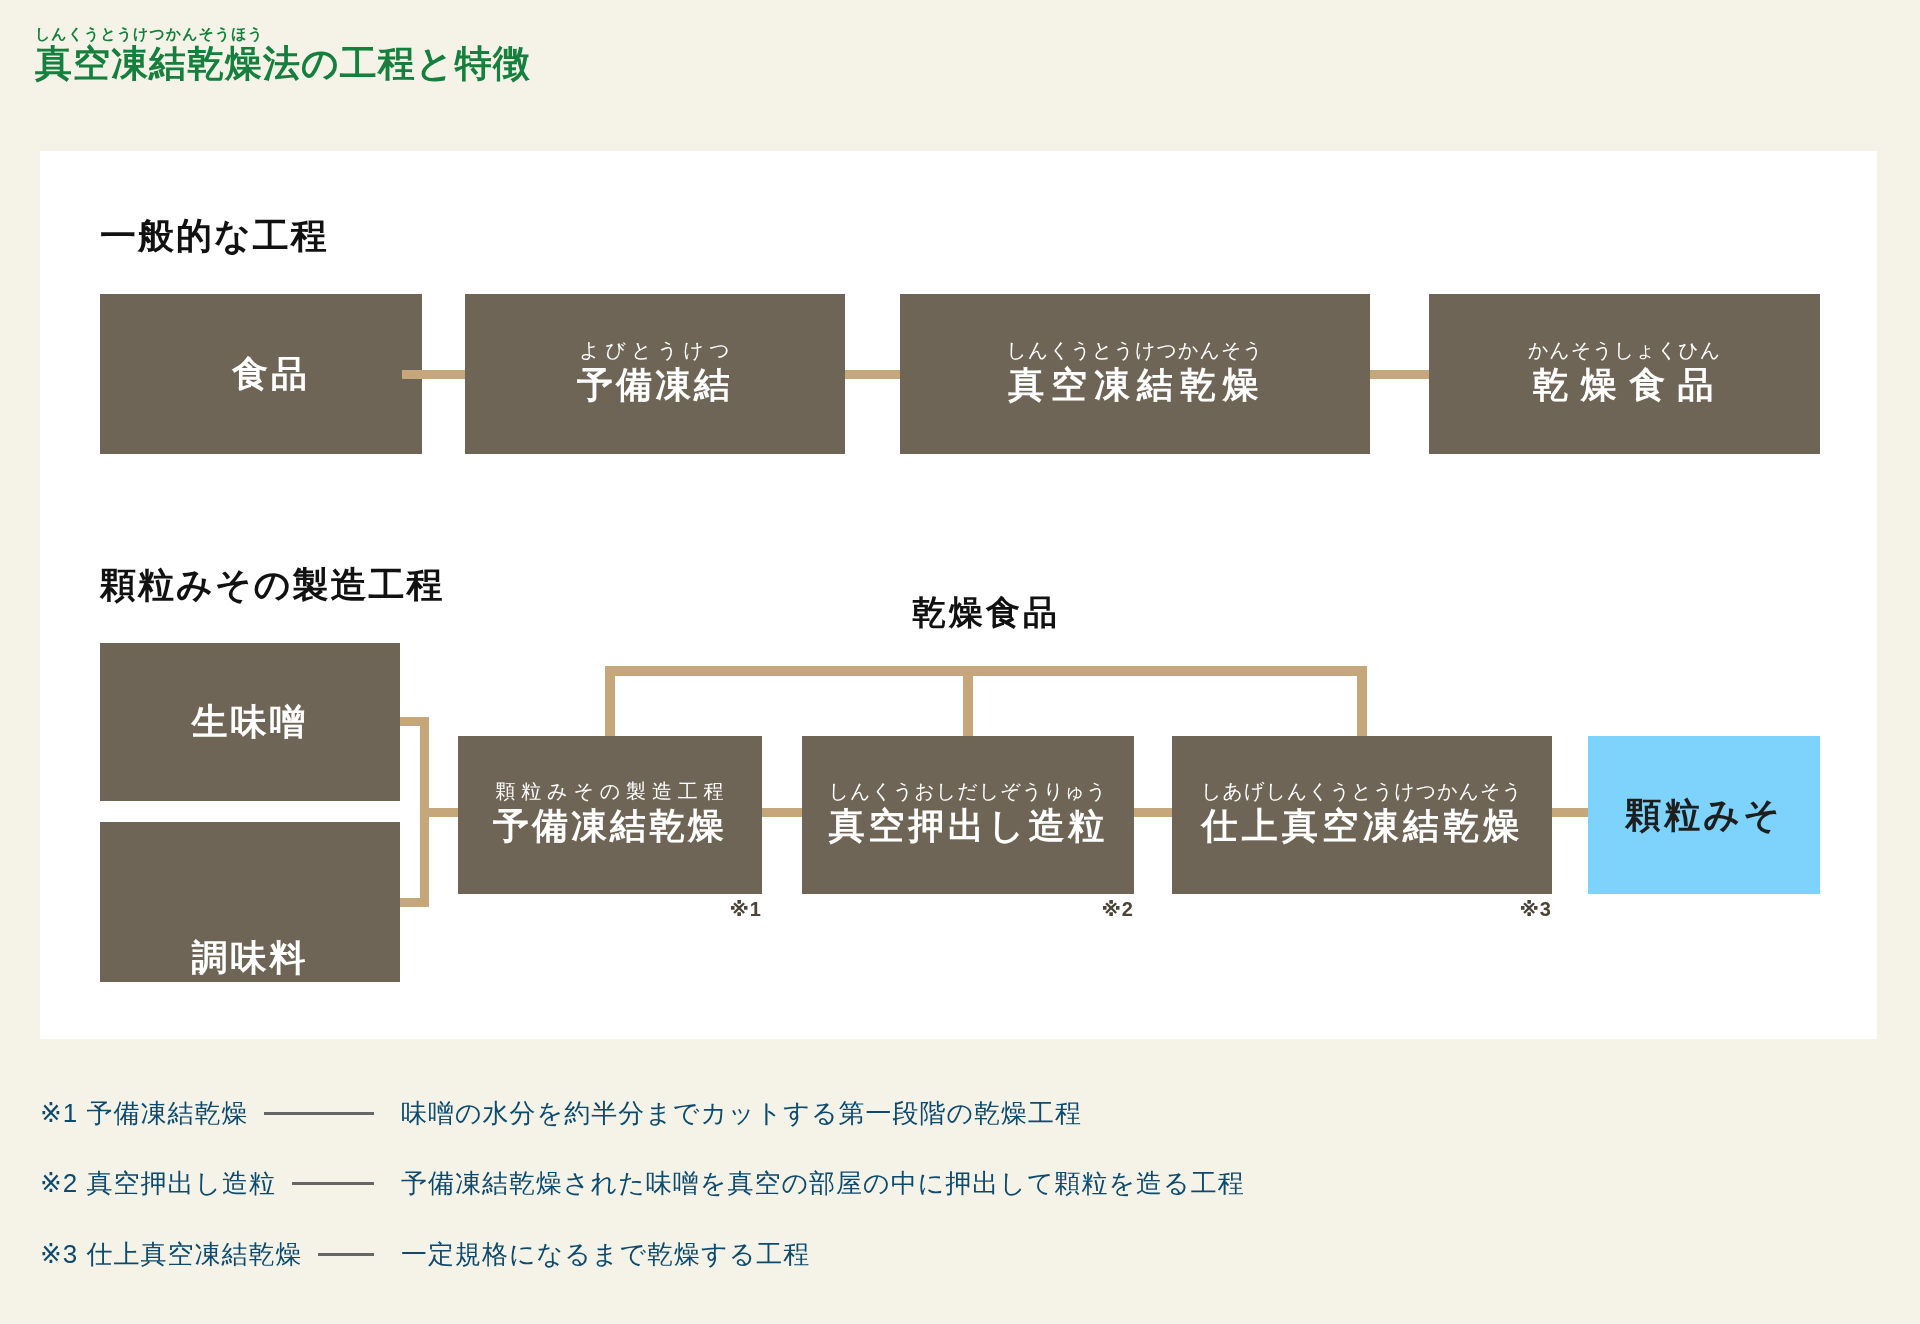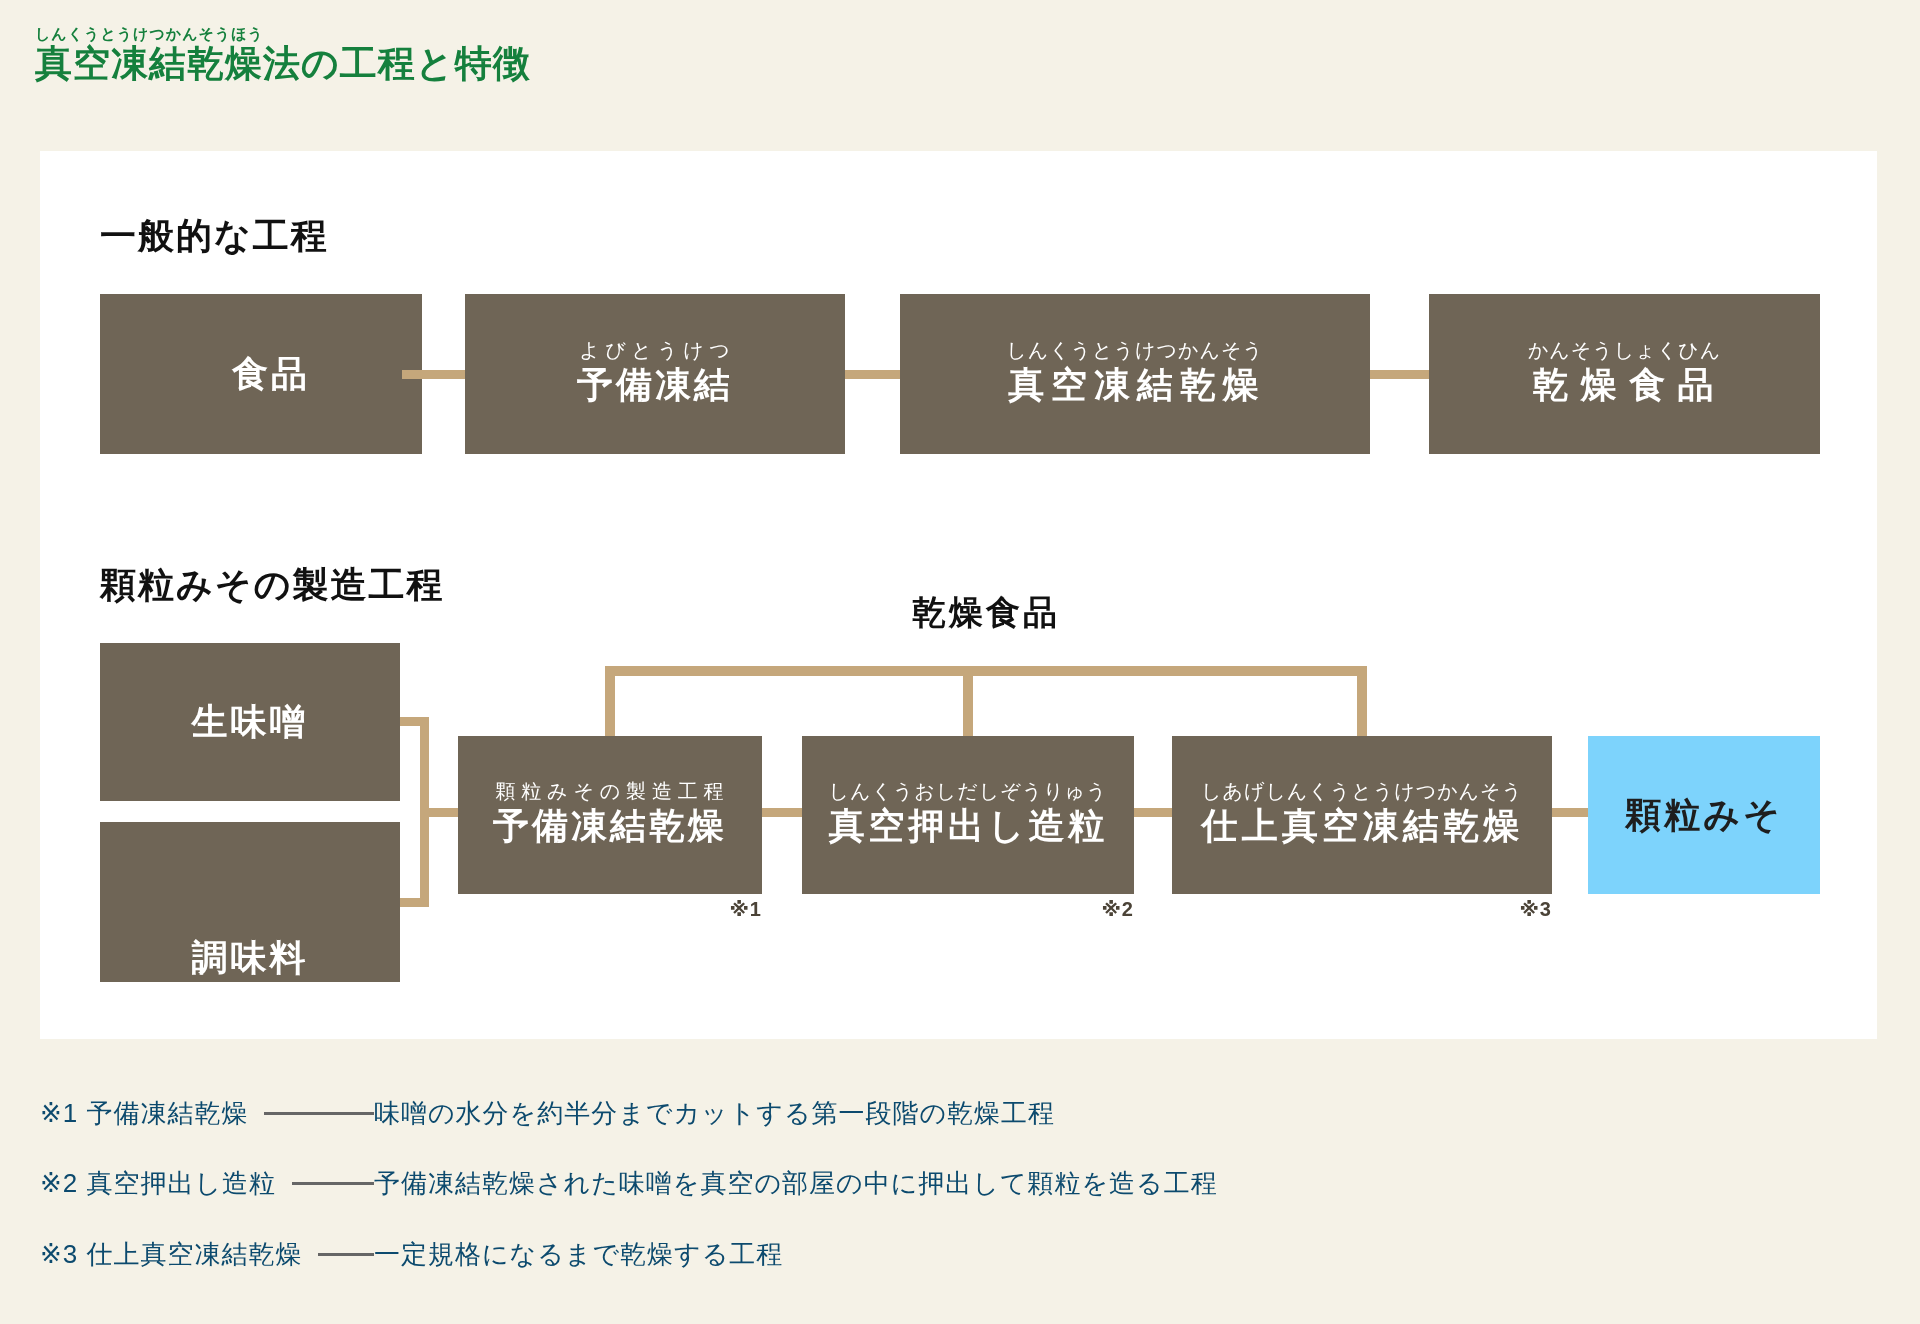--- a/index.html
+++ b/index.html
@@ -112,21 +112,21 @@
     position:absolute;left:40px;width:1500px;height:34px;
     display:flex;align-items:center;
     font-size:26px;color:#0c4a6e;
   }
   .note-0{top:1096px;}
   .note-1{top:1166px;}
   .note-2{top:1237px;}
   .note-head{width:334px;flex:0 0 334px;display:flex;align-items:center;}
   .note-label{flex:0 0 auto;letter-spacing:1px;}
   .note-dash{flex:1 1 auto;height:3px;background:#666;margin-left:16px;}
-  .note-desc{letter-spacing:1px;white-space:nowrap;}
+  .note-desc{margin-left:27px;letter-spacing:1px;white-space:nowrap;}
 </style>
 </head>
 <body>
 
 <div class="page">
 
   <div class="title-block">
     <h1><ruby><span>真空凍結乾燥法</span><rt>しんくうとうけつかんそうほう</rt></ruby><span>の工程と特徴</span></h1>
   </div>
 

